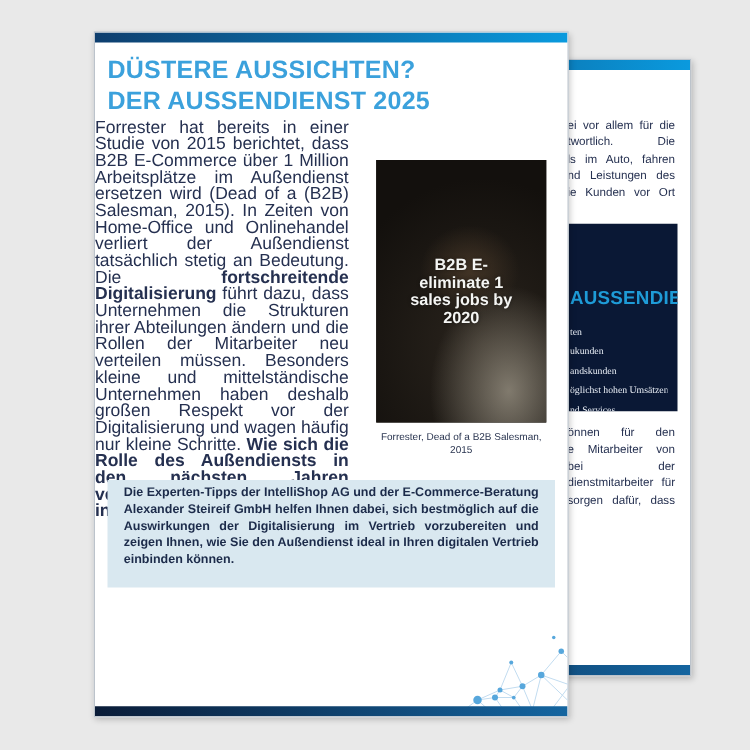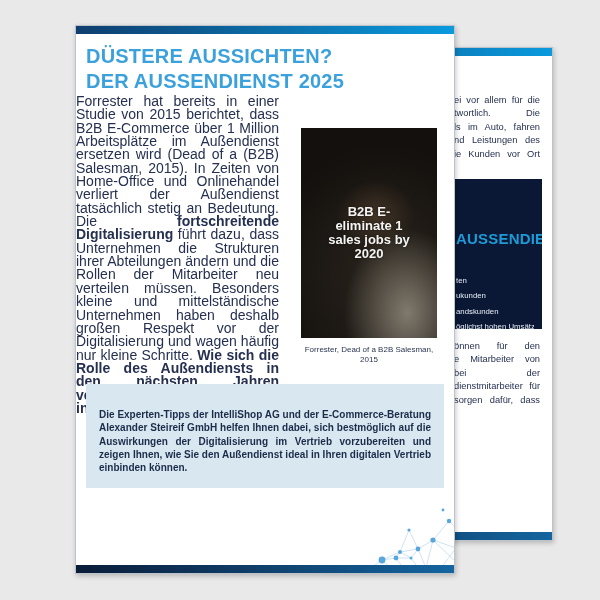--- a/index.html
+++ b/index.html
@@ -42,21 +42,21 @@
     height:13.4px; overflow:hidden; white-space:nowrap;
   }
   .benefits-box{
     position:absolute; left:230px; top:131px; width:111px; height:150px;
     background:var(--navybox-bg); padding:8px 8px 8px 25px; overflow:hidden;
   }
   .benefits-heading{
     color:var(--navybox-heading); font-weight:bold; font-size:15px;
     letter-spacing:0.2px; white-space:nowrap;margin-top:43px;
   }
-  .benefits-list{ list-style:none; margin-top:26px; }
+  .benefits-list{ list-style:none; margin-top:11px;font-family:Liberation Serif, serif; }
   .benefit-item{
     color:#e9eef6; font-size:7.8px; line-height:15.4px;
     white-space:nowrap; overflow:hidden;
   }
   
   .front-page{ left:75px; top:25px; width:380px; height:549px; }
   .doc-title{
     position:absolute; left:10px; top:18px;
     color:var(--title-blue); font-size:20px; font-weight:bold;
     line-height:25px; letter-spacing:0.2px;
@@ -80,22 +80,22 @@
   .photo-quote{
     position:relative; color:#f4f5f3; font-weight:bold;
     font-size:13px; line-height:14px; text-align:center;
     text-shadow:0 0 3px rgba(0,0,0,0.45); width:100%;
   }
   .photo-caption{
     margin-top:7px; text-align:center;
     color:#2a3550; font-size:8px; line-height:10px;
   }
   .tip-box{
-    position:absolute; left:10px; top:358px; width:358px; height:104px;
-    background:var(--tipbox-bg); padding:24px 13px;
+    position:absolute; left:10px; top:358px; width:358px; height:86px;
+    background:var(--tipbox-bg); padding:4px 13px;
     color:#1c2b4a; font-size:10px; line-height:13.35px;
     font-weight:bold; text-align:justify;
   }
   .constellation{
     position:absolute; left:295px; top:480px; width:85px; height:62px;
   }
 </style>
 </head>
 <body>
 

